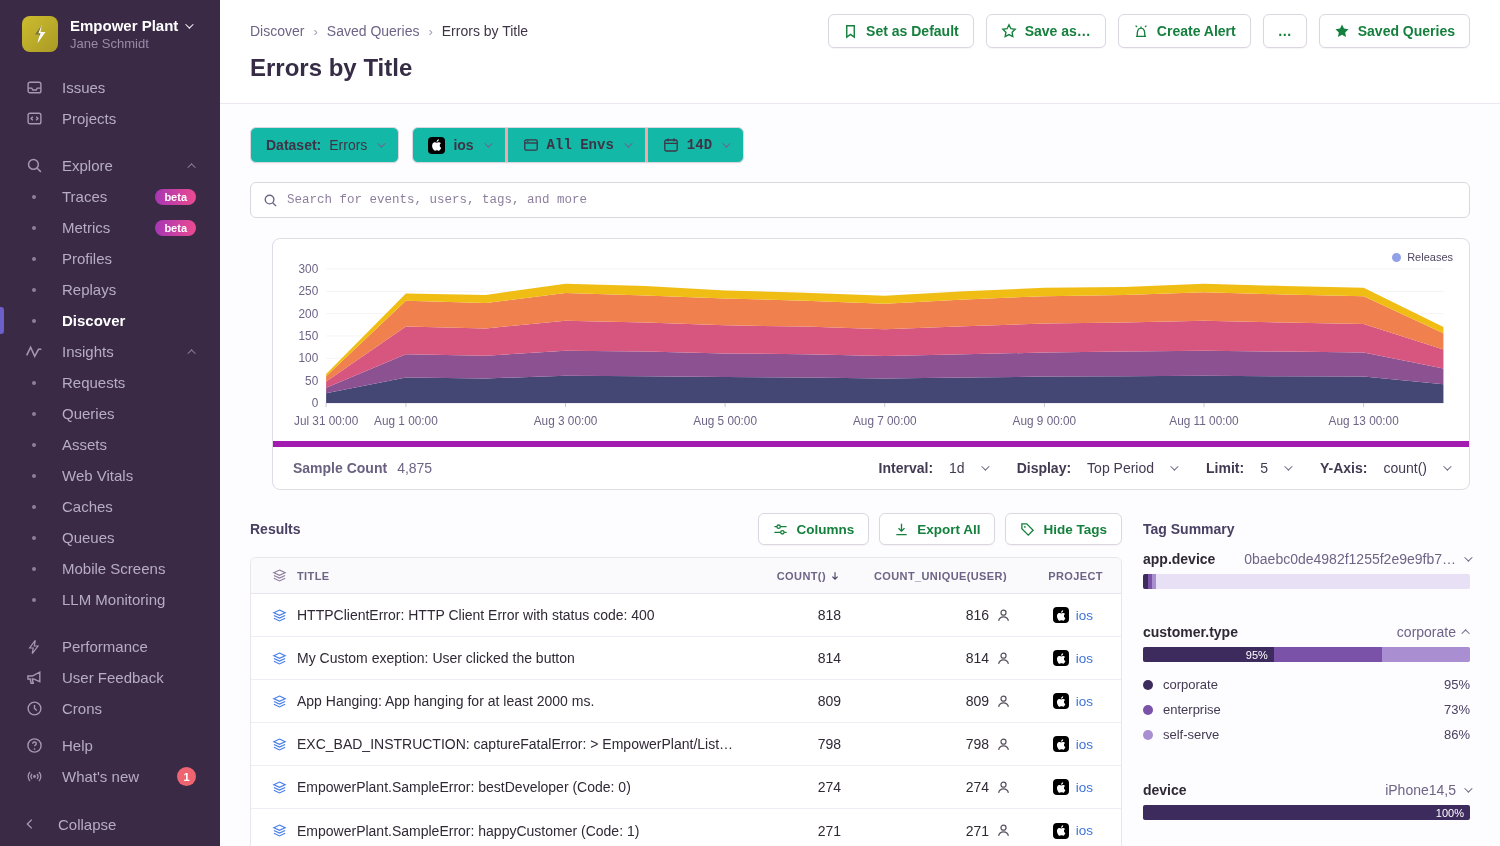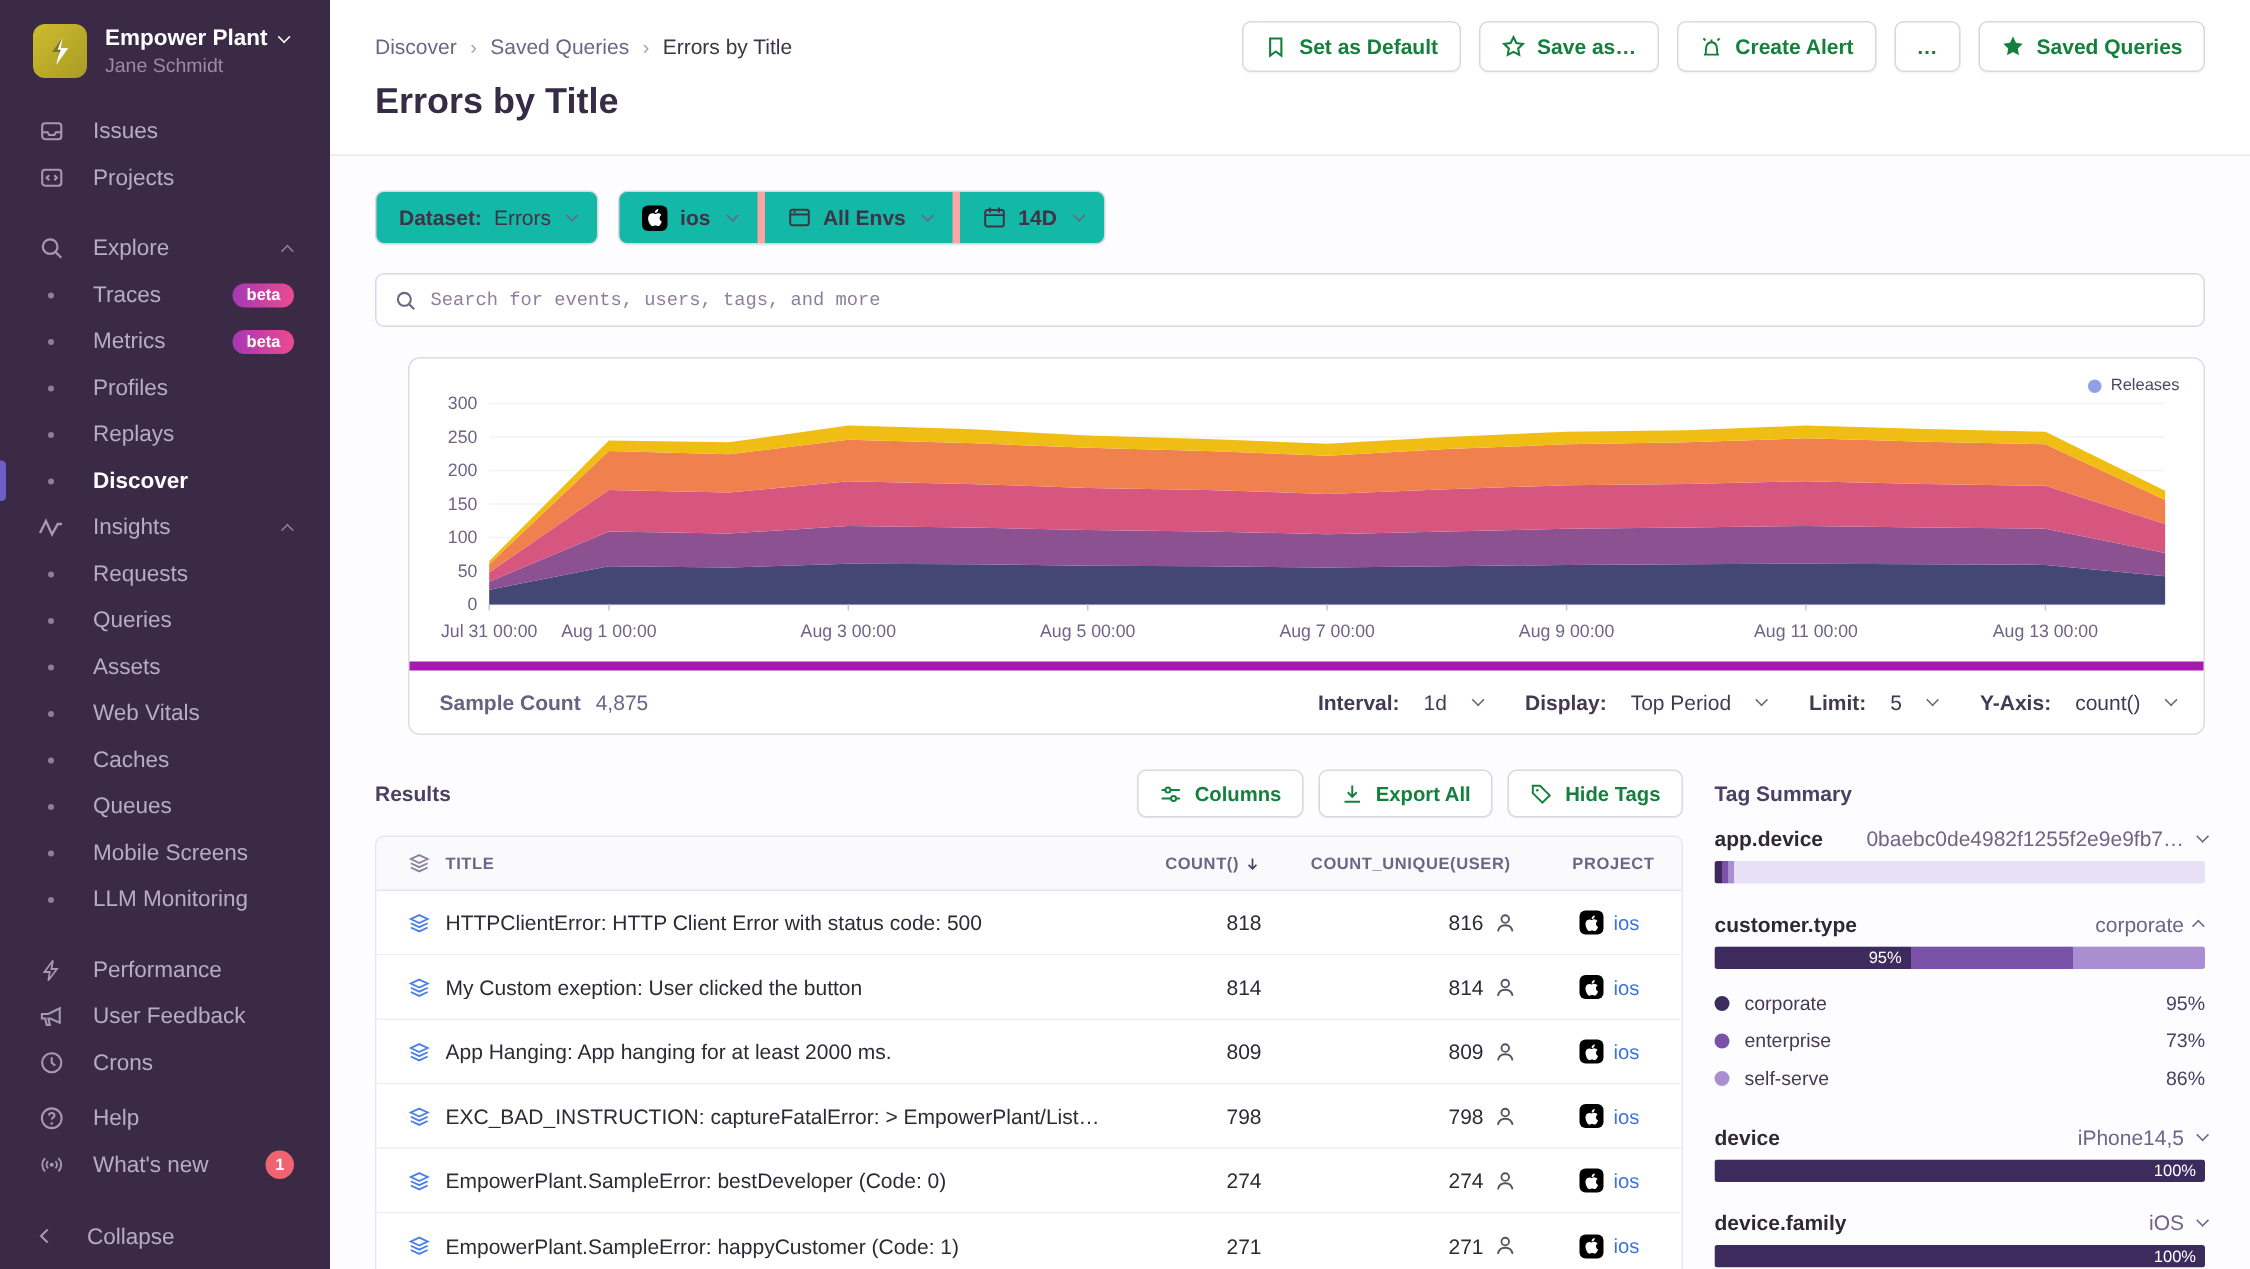--- a/index.html
+++ b/index.html
@@ -41,21 +41,21 @@
   .header-actions { position:absolute; right:30px; top:14px; display:flex; gap:12px; }
   .btn { display:flex; align-items:center; gap:8px; height:34px; padding:0 14px; background:#fff; border:1px solid #dcd6e1; border-radius:6px; font-size:14px; font-weight:600; color:#15803d; cursor:pointer; box-shadow:0 1px 1px rgba(43,34,51,.04); white-space:nowrap; }
   .btn svg { flex:none; }
 
   .content { padding:23px 30px 0; flex:1; overflow:hidden; }
 
   
   .filter-row { display:flex; gap:13px; margin-bottom:19px; }
   .pill { display:flex; align-items:center; height:36px; background:#14b8a6; border:1px solid #dcd6e1; border-radius:6px; font-size:14px; color:#3e3446; box-shadow:0 1px 1px rgba(43,34,51,.04); }
   .pill-seg { display:flex; align-items:center; gap:8px; padding:0 15px; height:100%; cursor:pointer; }
-  .pill-seg + .pill-seg { border-left:5px solid #fca5a5; }
+  .pill-seg + .pill-seg { border-left:3px solid #fca5a5;font-family:Liberation Mono, monospace; }
   .pill-label-b { font-weight:700; }
   .pill-chev { color:#6e6486; margin-left:2px; }
   .apple-chip { width:17px; height:17px; background:#000; border-radius:4px; display:flex; align-items:center; justify-content:center; flex:none; }
 
   
   .search-bar { display:flex; align-items:center; height:36px; background:#fff; border:1px solid #dcd6e1; border-radius:6px; padding:0 12px; gap:9px; margin-bottom:20px; }
   .search-bar input { border:none; outline:none; flex:1; font-family:"Liberation Mono","DejaVu Sans Mono",monospace; font-size:12.5px; color:#3e3446; background:transparent; }
   .search-bar input::placeholder { color:#8d7f9d; }
   .search-icon { color:#6e6486; display:flex; }
 
@@ -96,21 +96,21 @@
   .cell-num { font-size:14px; color:#2f2936; text-align:right; padding-right:4px; }
   .cell-uniq { font-size:14px; color:#2f2936; display:flex; justify-content:flex-end; align-items:center; gap:7px; padding-right:2px; }
   .cell-uniq .picon { color:#57505f; display:flex; }
   .cell-proj { display:flex; justify-content:flex-end; align-items:center; gap:7px; padding-right:28px; }
   .proj-link { color:#3d74db; font-size:13.5px; cursor:pointer; }
   .apple-chip.sm16 { width:16px; height:16px; }
 
   
   .tags-col { flex:1; }
   .tags-title { font-size:14px; font-weight:700; color:#494063; height:32px; display:flex; align-items:center; margin-bottom:6px; }
-  .tag-block { margin-bottom:19px; }
+  .tag-block { margin-bottom:35px; }
   .tag-head { display:flex; align-items:center; margin-bottom:7px; cursor:pointer; }
   .tag-key { font-size:14px; font-weight:700; color:#2f2936; }
   .tag-val { margin-left:auto; font-size:14px; color:#6e6486; display:flex; align-items:center; gap:8px; }
   .tag-bar { display:flex; height:15px; border-radius:2px; overflow:hidden; background:#e8e1f5; }
   .tag-seg { height:100%; display:flex; align-items:center; justify-content:flex-end; }
   .tag-seg span { color:#fff; font-size:11px; padding-right:6px; }
   .tag-legend { margin-top:10px; }
   .tl-row { display:flex; align-items:center; height:25px; font-size:13px; color:#433a52; }
   .tl-dot { width:10px; height:10px; border-radius:50%; margin-right:10px; flex:none; }
   .tl-pct { margin-left:auto; color:#494063; }
@@ -542,21 +542,21 @@
             <div class="tbody" id="table-body">
                 <div class="trow">
                   <div><span class="strip" style="background:#444674"></span></div>
                   <div class="cell-icon">
                     <svg width="15" height="15" viewBox="0 0 16 16" fill="none" stroke="currentColor" stroke-width="1.3">
                       <path d="M8 2.2L14 5 8 7.8 2 5z"></path>
                       <path d="M2 8l6 2.8L14 8"></path>
                       <path d="M2 11l6 2.8L14 11"></path>
                     </svg>
                   </div>
-                  <div class="cell-title">HTTPClientError: HTTP Client Error with status code: 500</div>
+                  <div class="cell-title">HTTPClientError: HTTP Client Error with status code: 400</div>
                   <div class="cell-num">818</div>
                   <div class="cell-uniq">
                     <span>816</span>
                     <span class="picon">
                       <svg width="15" height="15" viewBox="0 0 16 16" fill="none" stroke="currentColor" stroke-width="1.3">
                         <circle cx="8" cy="5" r="2.7"></circle>
                         <path d="M2.8 13.8c.5-2.9 2.4-4.4 5.2-4.4s4.7 1.5 5.2 4.4"></path>
                       </svg>
                     </span>
                   </div>

